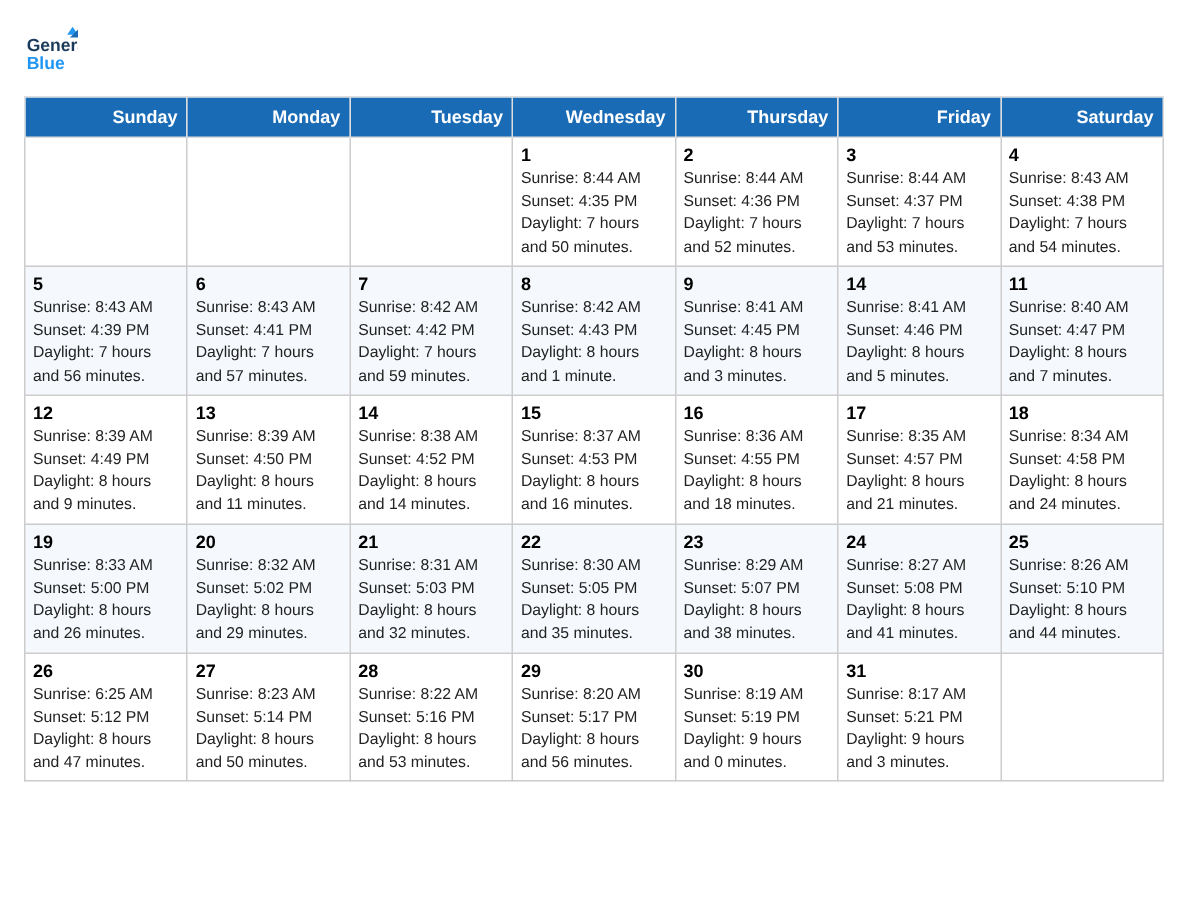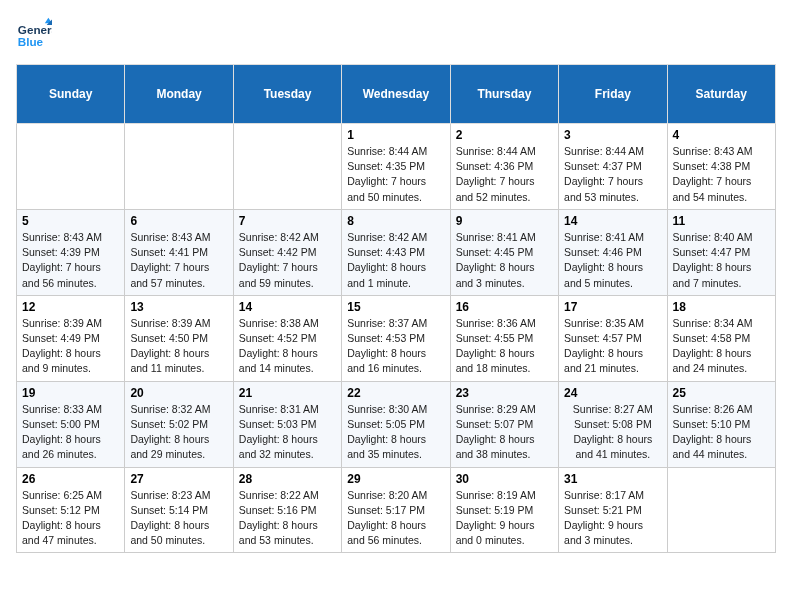--- a/index.html
+++ b/index.html
@@ -38,22 +38,22 @@
       color: #333;
     }
     table {
       width: 100%;
       border-collapse: collapse;
       font-size: 11px;
     }
     thead tr th {
       background-color: #1a6bb5;
       color: #fff;
-      text-align: center;
-      padding: 22px 6px;
+      text-align: right;
+      padding: 6px 6px;
       font-size: 12px;
       font-weight: bold;
       border: 1px solid #ddd;
     }
     tbody tr td {
       vertical-align: top;
       border: 1px solid #ccc;
       padding: 4px 5px;
       min-height: 80px;
       height: 82px;
@@ -279,21 +279,21 @@
         </td>
         <td>
           <span class="day-num">23</span>
           <div class="day-info" style="white-space: pre-line;">Sunrise: 8:29 AM
 Sunset: 5:07 PM
 Daylight: 8 hours
 and 38 minutes.</div>
         </td>
         <td>
           <span class="day-num">24</span>
-          <div class="day-info" style="white-space: pre-line; text-align: center;">Sunrise: 8:27 AM
+          <div class="day-info" style="white-space: pre-line;">Sunrise: 8:27 AM
 Sunset: 5:08 PM
 Daylight: 8 hours
 and 41 minutes.</div>
         </td>
         <td>
           <span class="day-num">25</span>
           <div class="day-info" style="white-space: pre-line;">Sunrise: 8:26 AM
 Sunset: 5:10 PM
 Daylight: 8 hours
 and 44 minutes.</div>

